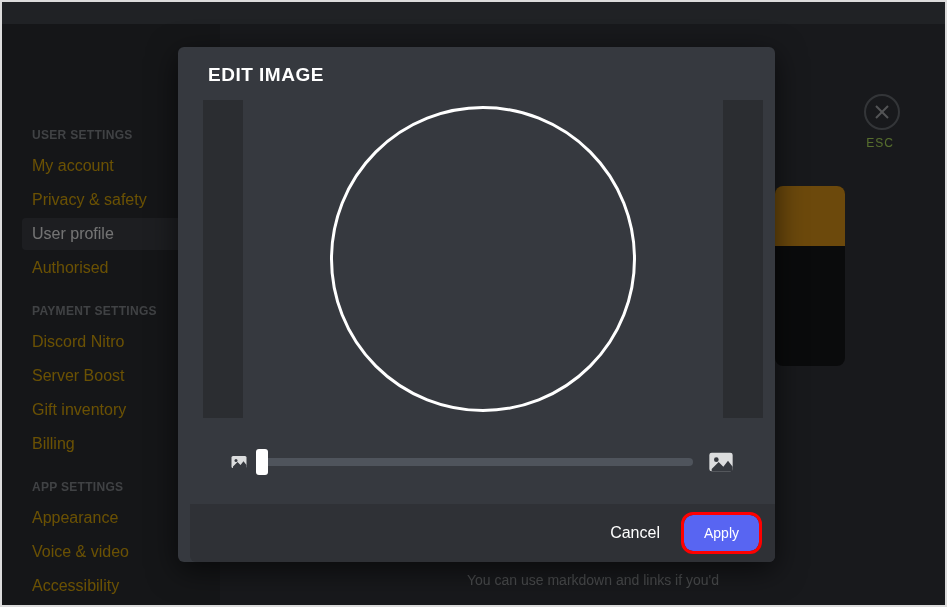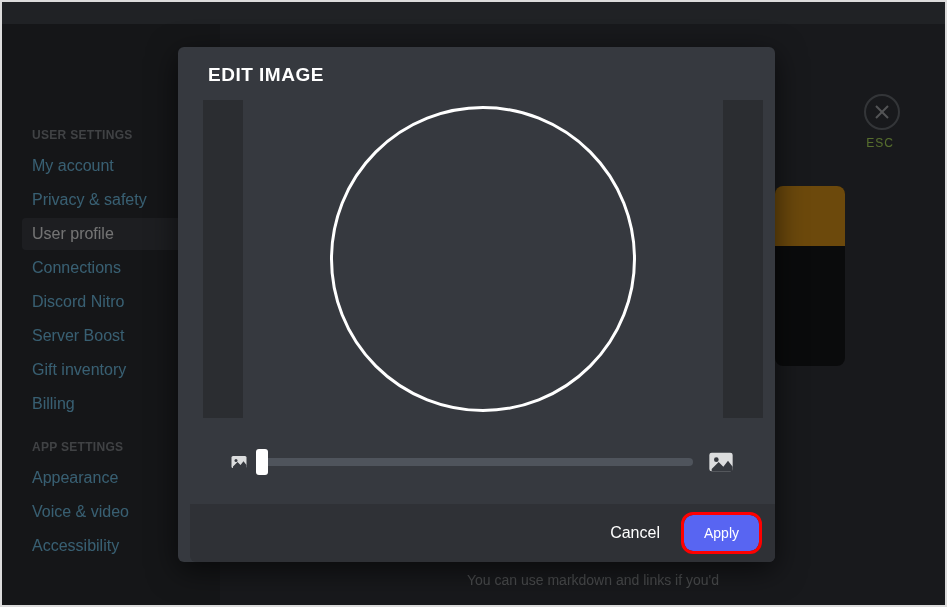--- a/index.html
+++ b/index.html
@@ -21,21 +21,21 @@
   
   .dim { position:absolute; inset:0; background:rgba(0,0,0,0.55); pointer-events:none; }
 
   .sidebar {
     width: 218px; padding: 60px 10px 0 20px; background:#2f3136;
     display:flex; flex-direction:column; gap:2px;
   }
   .side-header { font-size:12px; font-weight:700; color:#8e9297; letter-spacing:.3px; padding:18px 10px 6px; text-transform:uppercase; }
   .side-header.first { padding-top:0;margin-top:44px; }
   .side-item {
-    font-size:16px; color:#7dd3fc; padding:7px 10px; border-radius:4px; cursor:pointer;
+    font-size:16px; color:#eab308; padding:7px 10px; border-radius:4px; cursor:pointer;
   }
   .side-item.active { background:#40444b; color:#ffffff; }
 
   .content { flex:1; position:relative; background:#36393f; }
   .close-circle {
     position:absolute; right:45px; top:70px; width:36px; height:36px;
     border:2px solid #72767d; border-radius:50%; display:flex;align-items:center;justify-content:center;
     color:#b9bbbe; cursor:pointer;
   }
   .close-circle svg{ width:16px;height:16px; stroke:#b9bbbe; stroke-width:2; }
@@ -129,22 +129,23 @@
     </div>
   </div>
 
   <div class="body">
 
     <div class="sidebar">
       <div class="side-header first">USER SETTINGS</div>
       <div class="side-item">My account</div>
       <div class="side-item">Privacy &amp; safety</div>
       <div class="side-item active">User profile</div>
-      <div class="side-item">Connections</div>
-
+      <div class="side-item">Authorised</div>
+
+      <div class="side-header">PAYMENT SETTINGS</div>
       <div class="side-item">Discord Nitro</div>
       <div class="side-item">Server Boost</div>
       <div class="side-item">Gift inventory</div>
       <div class="side-item">Billing</div>
 
       <div class="side-header">APP SETTINGS</div>
       <div class="side-item">Appearance</div>
       <div class="side-item">Voice &amp; video</div>
       <div class="side-item">Accessibility</div>
     </div>

